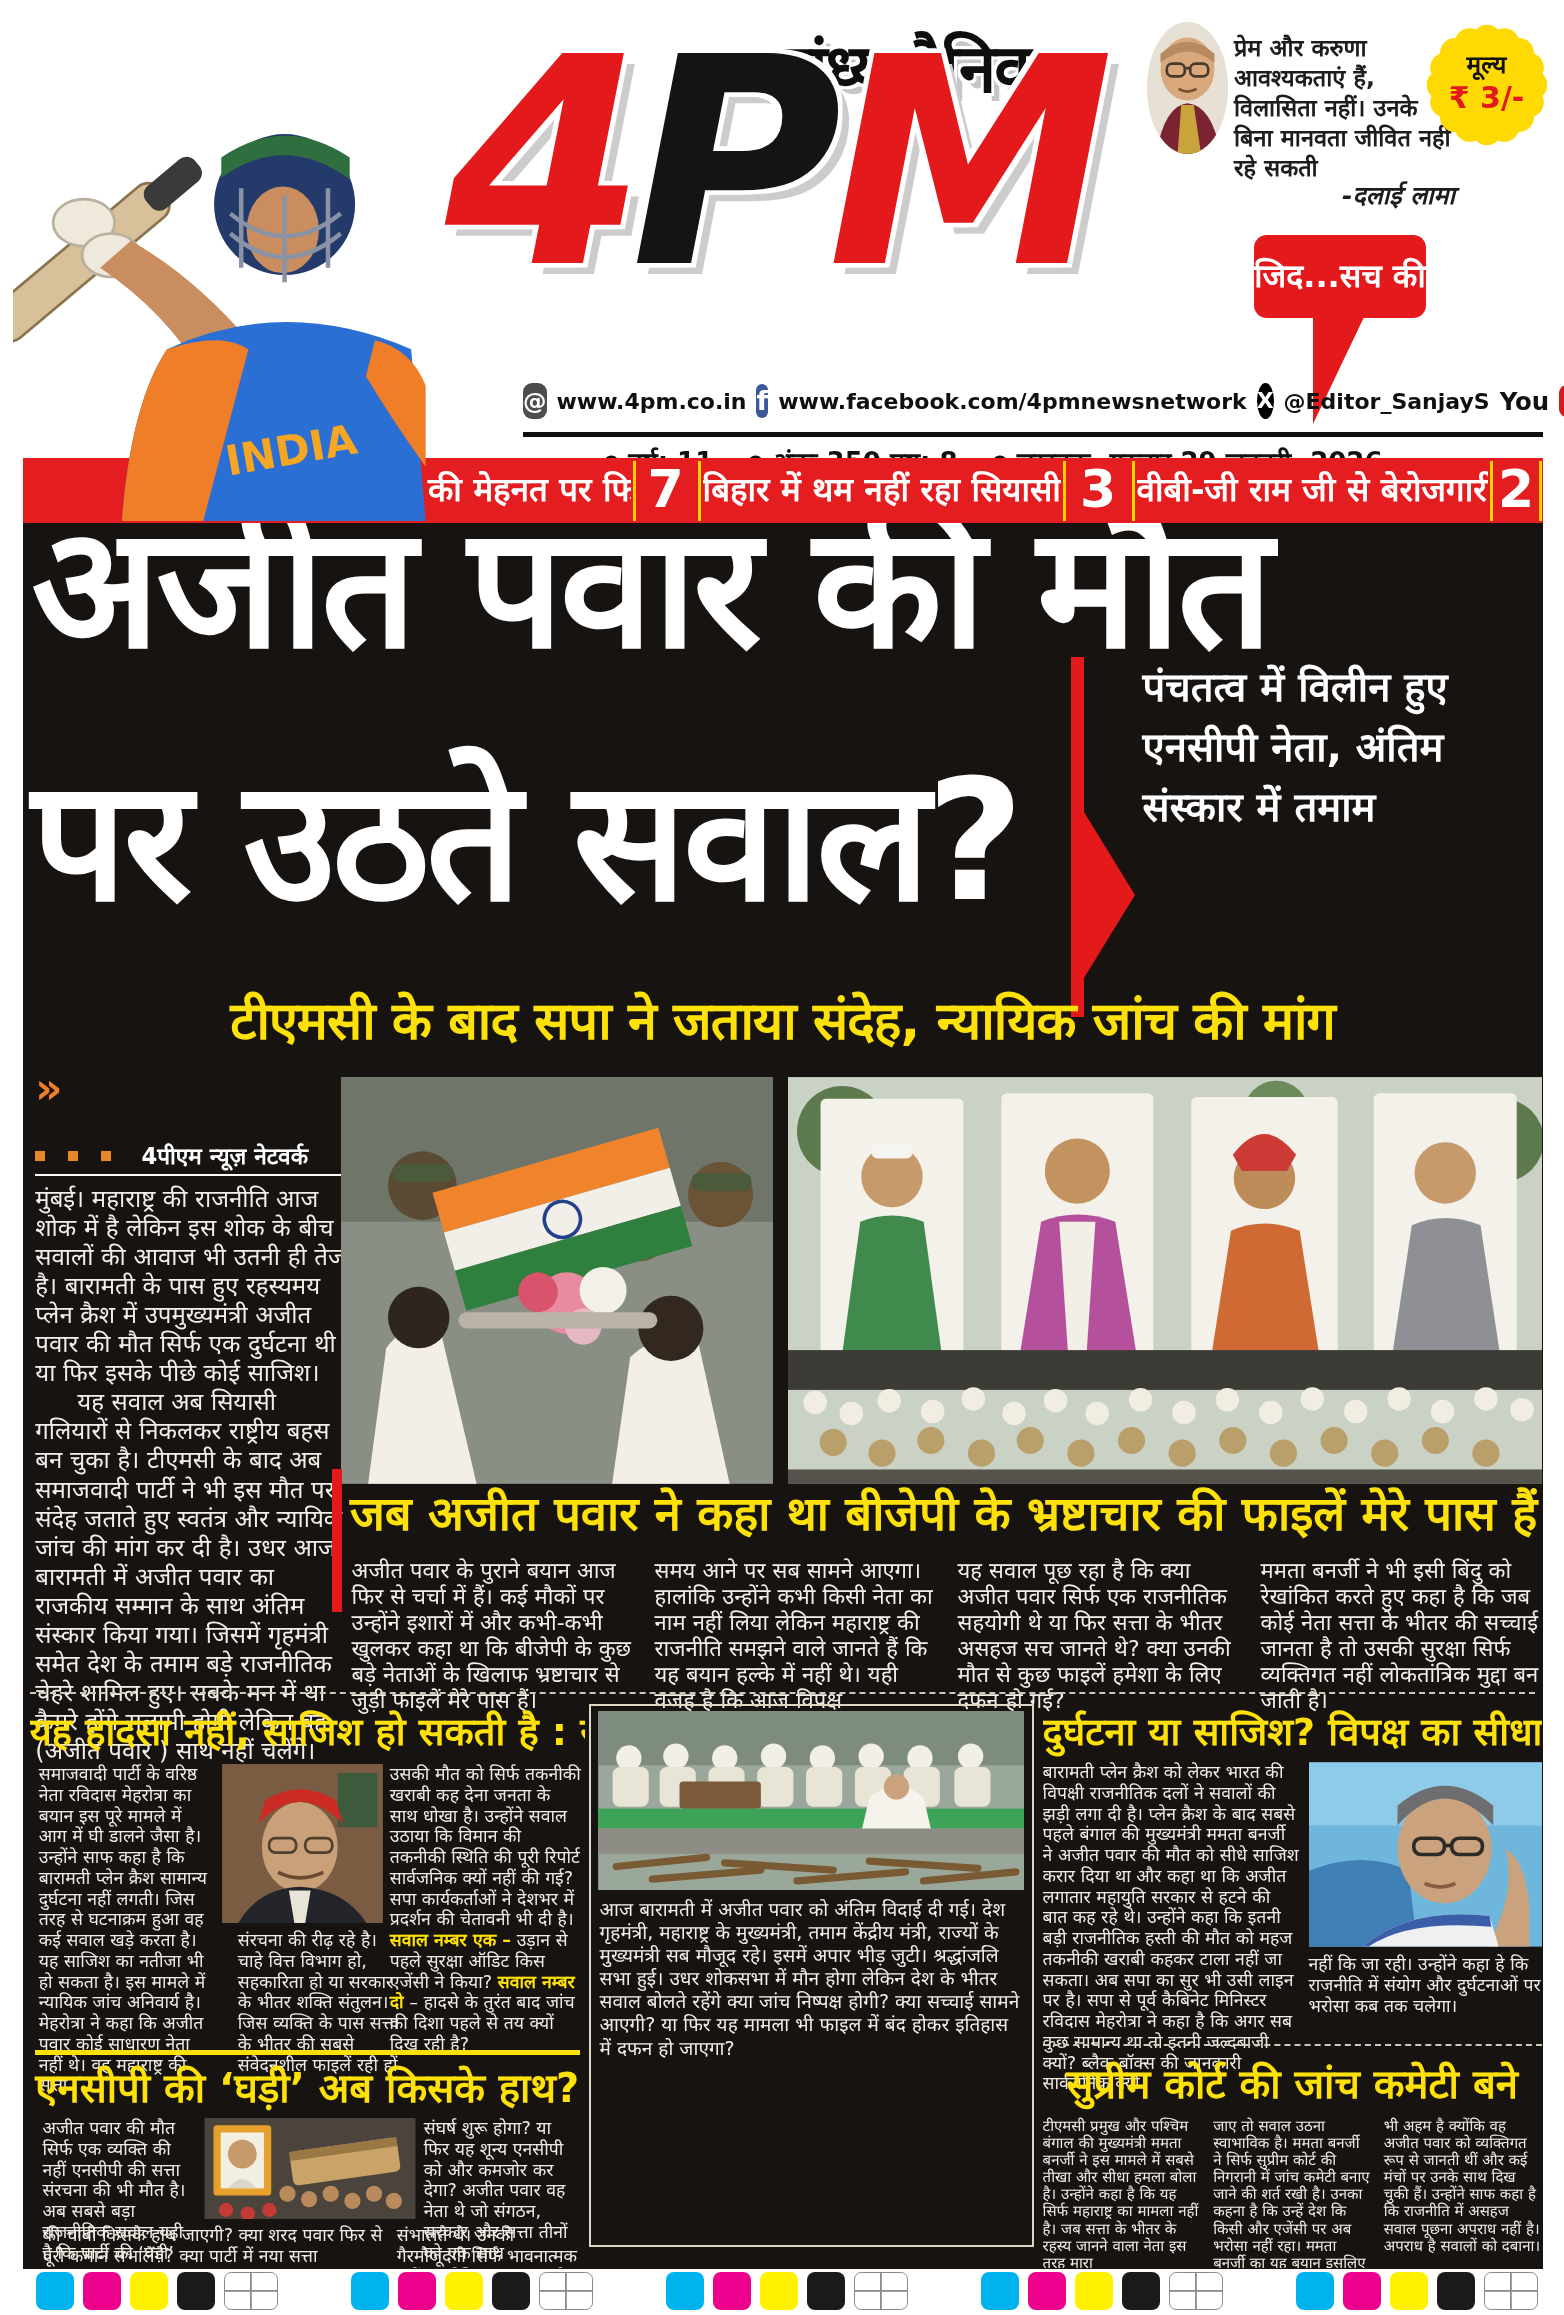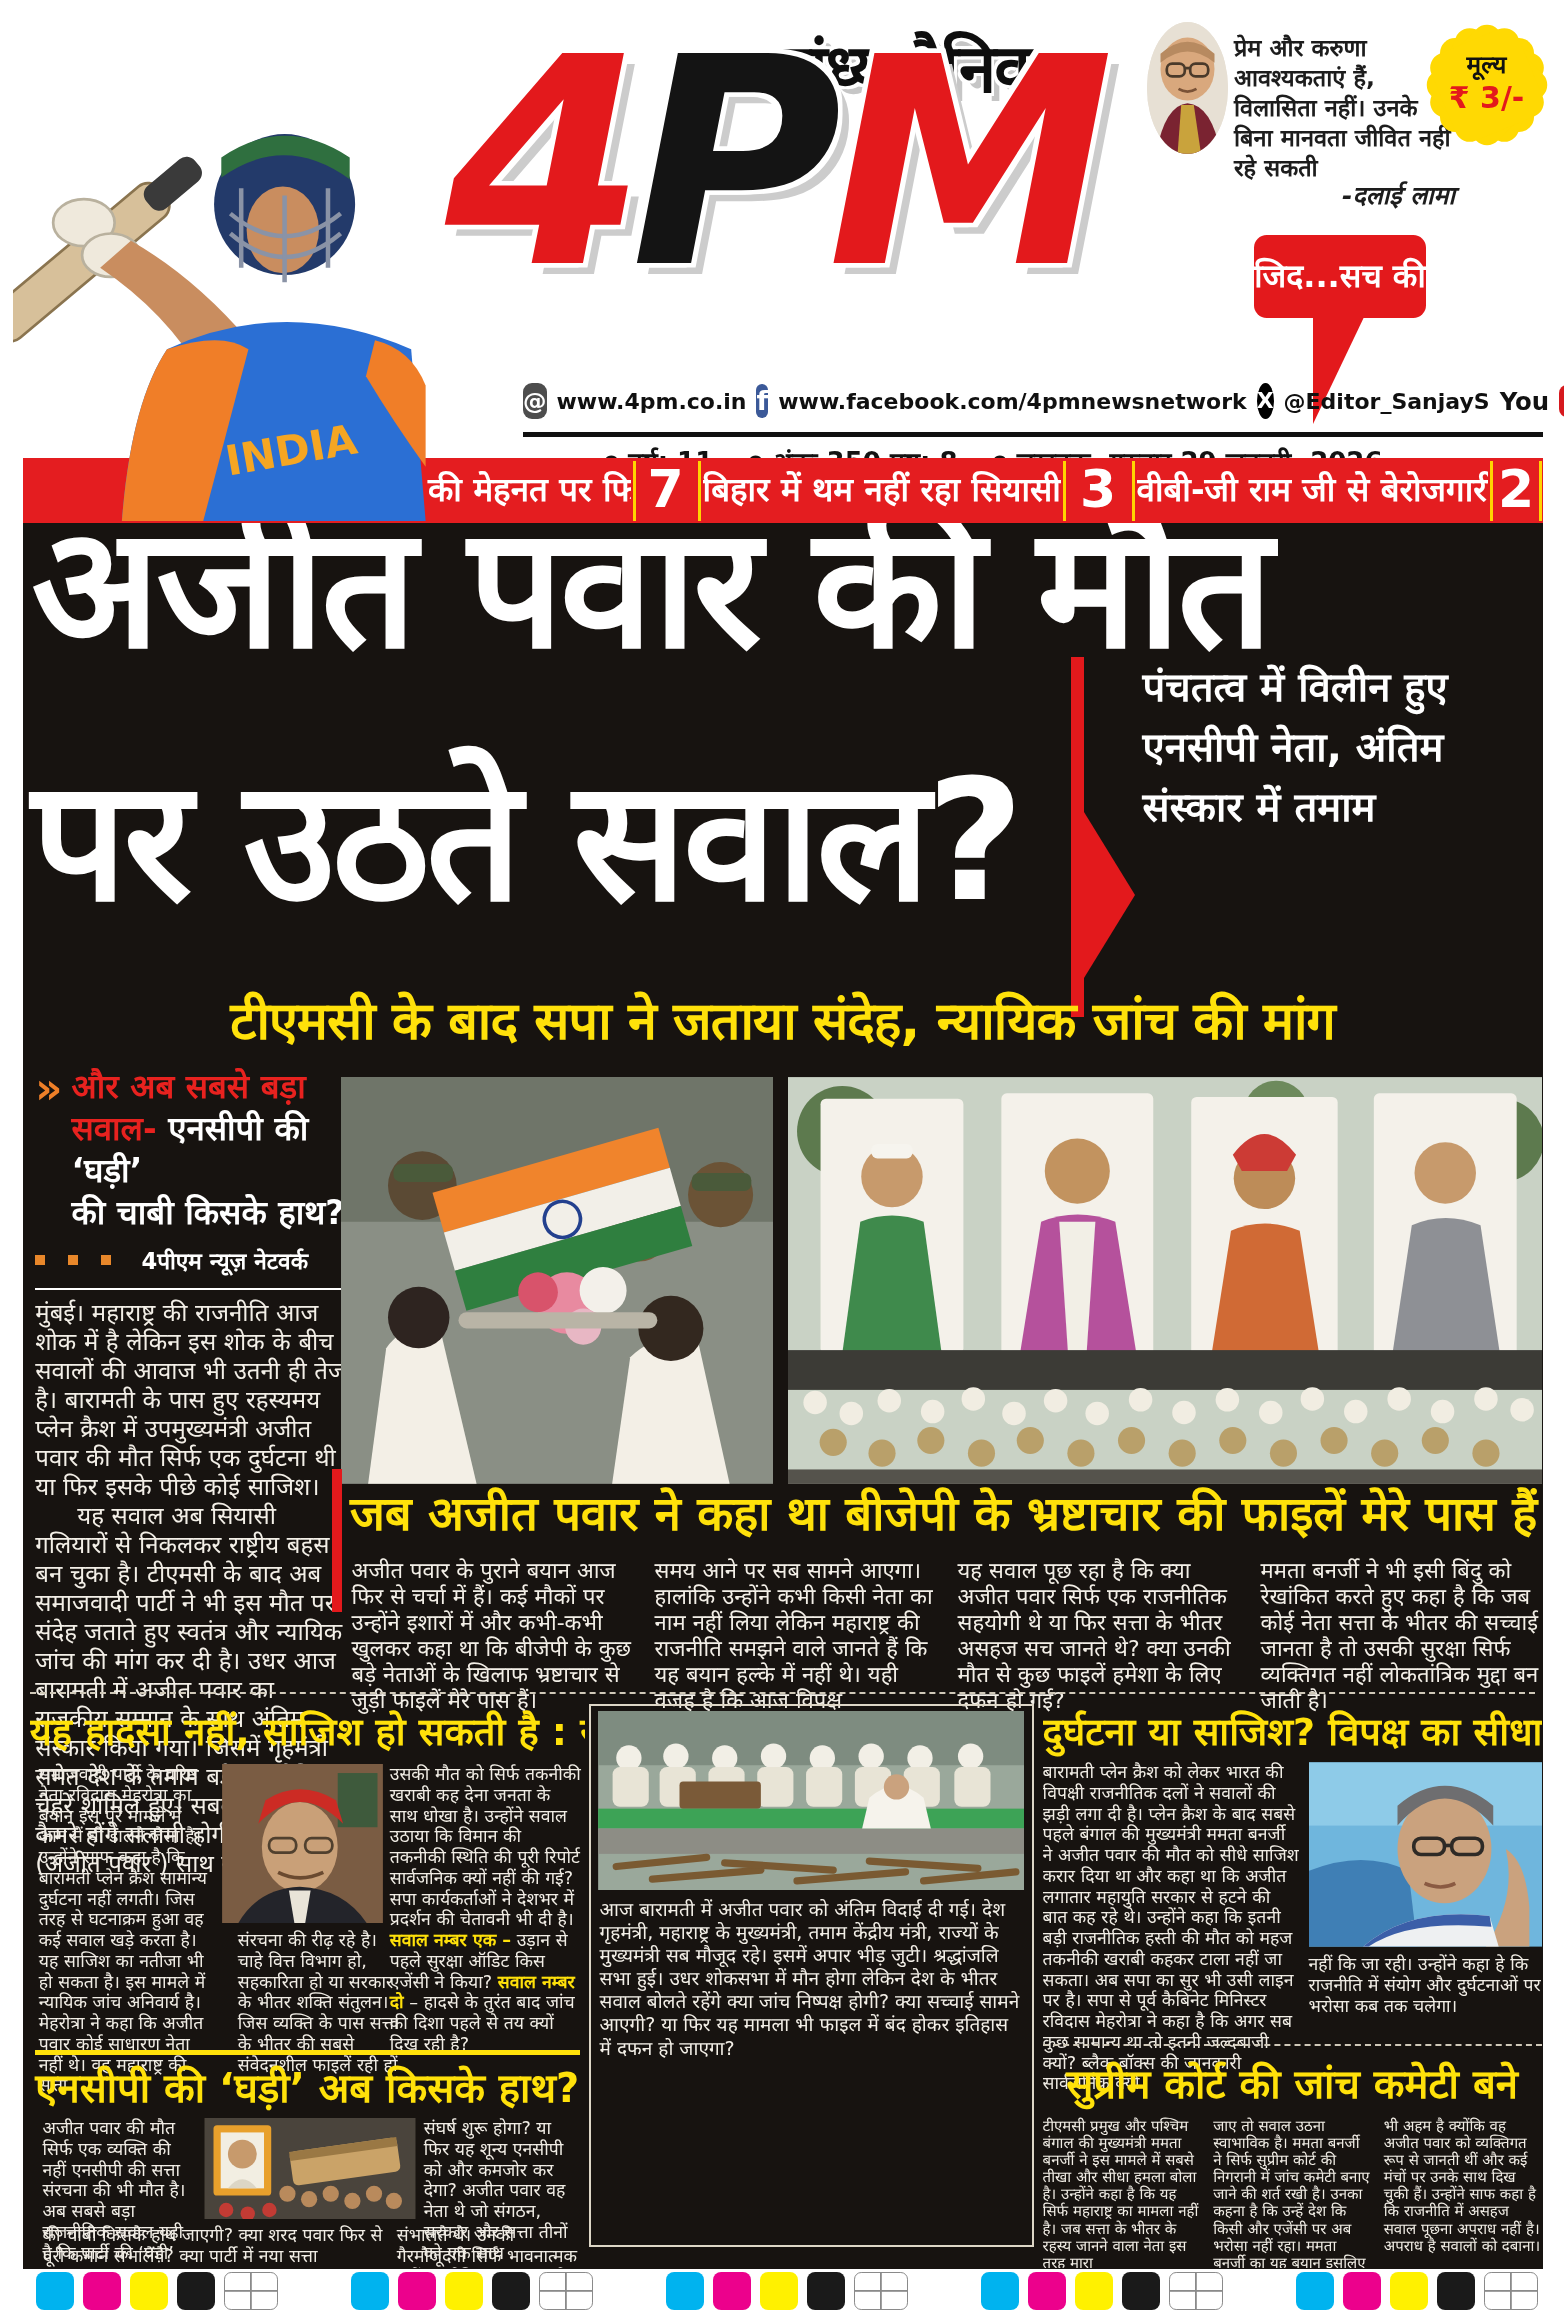--- a/index.html
+++ b/index.html
@@ -60,21 +60,21 @@
   .arr-tri { left:1061px; top:289px; width:0; height:0; border-left:51px solid #e3191c; border-top:83px solid transparent; border-bottom:83px solid transparent; }
   .side-txt { left:1120px; top:134px; width:398px; font-size:40px; line-height:1.5; font-weight:700; color:#fff; }
   .subhead { left:0; top:460px; width:1520px; text-align:center; font-size:52px; font-weight:800; color:#ffe10a; letter-spacing:-0.9px; white-space:nowrap; }
 
   
   .leftcol { left:12.7px; top:543px; width:315px; }
   .kicker { display:flex; gap:9px; }
   .kmark { color:#ee7f28; font-size:42px; font-weight:800; line-height:1.1; }
   .klines { font-size:33px; font-weight:800; line-height:1.27; }
   .k-red { color:#e8221f; } .k-wht { color:#fff; }
-  .byline-row { margin-top:11px; display:flex; align-items:center; gap:23px; border-bottom:2.7px solid #fff; padding-bottom:12px; }
+  .byline-row { margin-top:28px; display:flex; align-items:center; gap:23px; border-bottom:2.7px solid #fff; padding-bottom:3px; }
   .bsq { width:7.2px; height:7.2px; border:5.4px solid #e8872a; background:#171310; }
   .byline-txt { font-size:22.6px; font-weight:800; color:#fff; margin-left:7.2px; }
   .lbody { margin-top:9px; font-size:24px; line-height:1.21; color:#f3efe7; }
   .lbody .p2 { text-indent:42px; }
 
   .photo { overflow:hidden; }
   .photo1 { left:318px; top:554px; width:432px; height:407px; }
   .photo2 { left:765px; top:554px; width:754px; height:407px; }
   .red-div { left:309px; top:946px; width:10px; height:143px; background:#e3191c; }
 
@@ -236,25 +236,20 @@
       <div>पंचतत्व में विलीन हुए</div>
       <div>एनसीपी नेता, अंतिम</div>
       <div>संस्कार में तमाम</div>
     </div>
 
     <div class="abs subhead">टीएमसी के बाद सपा ने जताया संदेह, न्यायिक जांच की मांग</div>
 
     <div class="abs leftcol">
       <div class="kicker">
         <span class="kmark">»</span>
-        <span class="klines">
-          <span class="k-red">और अब सबसे बड़ा</span><br>
-          <span class="k-red">सवाल-</span><span class="k-wht"> एनसीपी की ‘घड़ी’</span><br>
-          <span class="k-wht">की चाबी किसके हाथ?</span>
-        </span>
       </div>
       <div class="byline-row">
         <span class="bsq"></span>
         <span class="bsq"></span>
         <span class="bsq"></span>
         <span class="byline-txt">4पीएम न्यूज़ नेटवर्क</span>
       </div>
       <div class="lbody">
         <p>मुंबई। महाराष्ट्र की राजनीति आज शोक में है लेकिन इस शोक के बीच सवालों की आवाज भी उतनी ही तेज है। बारामती के पास हुए रहस्यमय प्लेन क्रैश में उपमुख्यमंत्री अजीत पवार की मौत सिर्फ एक दुर्घटना थी या फिर इसके पीछे कोई साजिश।</p>
         <p class="p2">यह सवाल अब सियासी गलियारों से निकलकर राष्ट्रीय बहस बन चुका है। टीएमसी के बाद अब समाजवादी पार्टी ने भी इस मौत पर संदेह जताते हुए स्वतंत्र और न्यायिक जांच की मांग कर दी है। उधर आज बारामती में अजीत पवार का राजकीय सम्मान के साथ अंतिम संस्कार किया गया। जिसमें गृहमंत्री समेत देश के तमाम बड़े राजनीतिक चेहरे शामिल हुए। सबके मन में था कैमरे होंगे सलामी होगी लेकिन वह (अजीत पवार ) साथ नहीं चलेंगे।</p>

